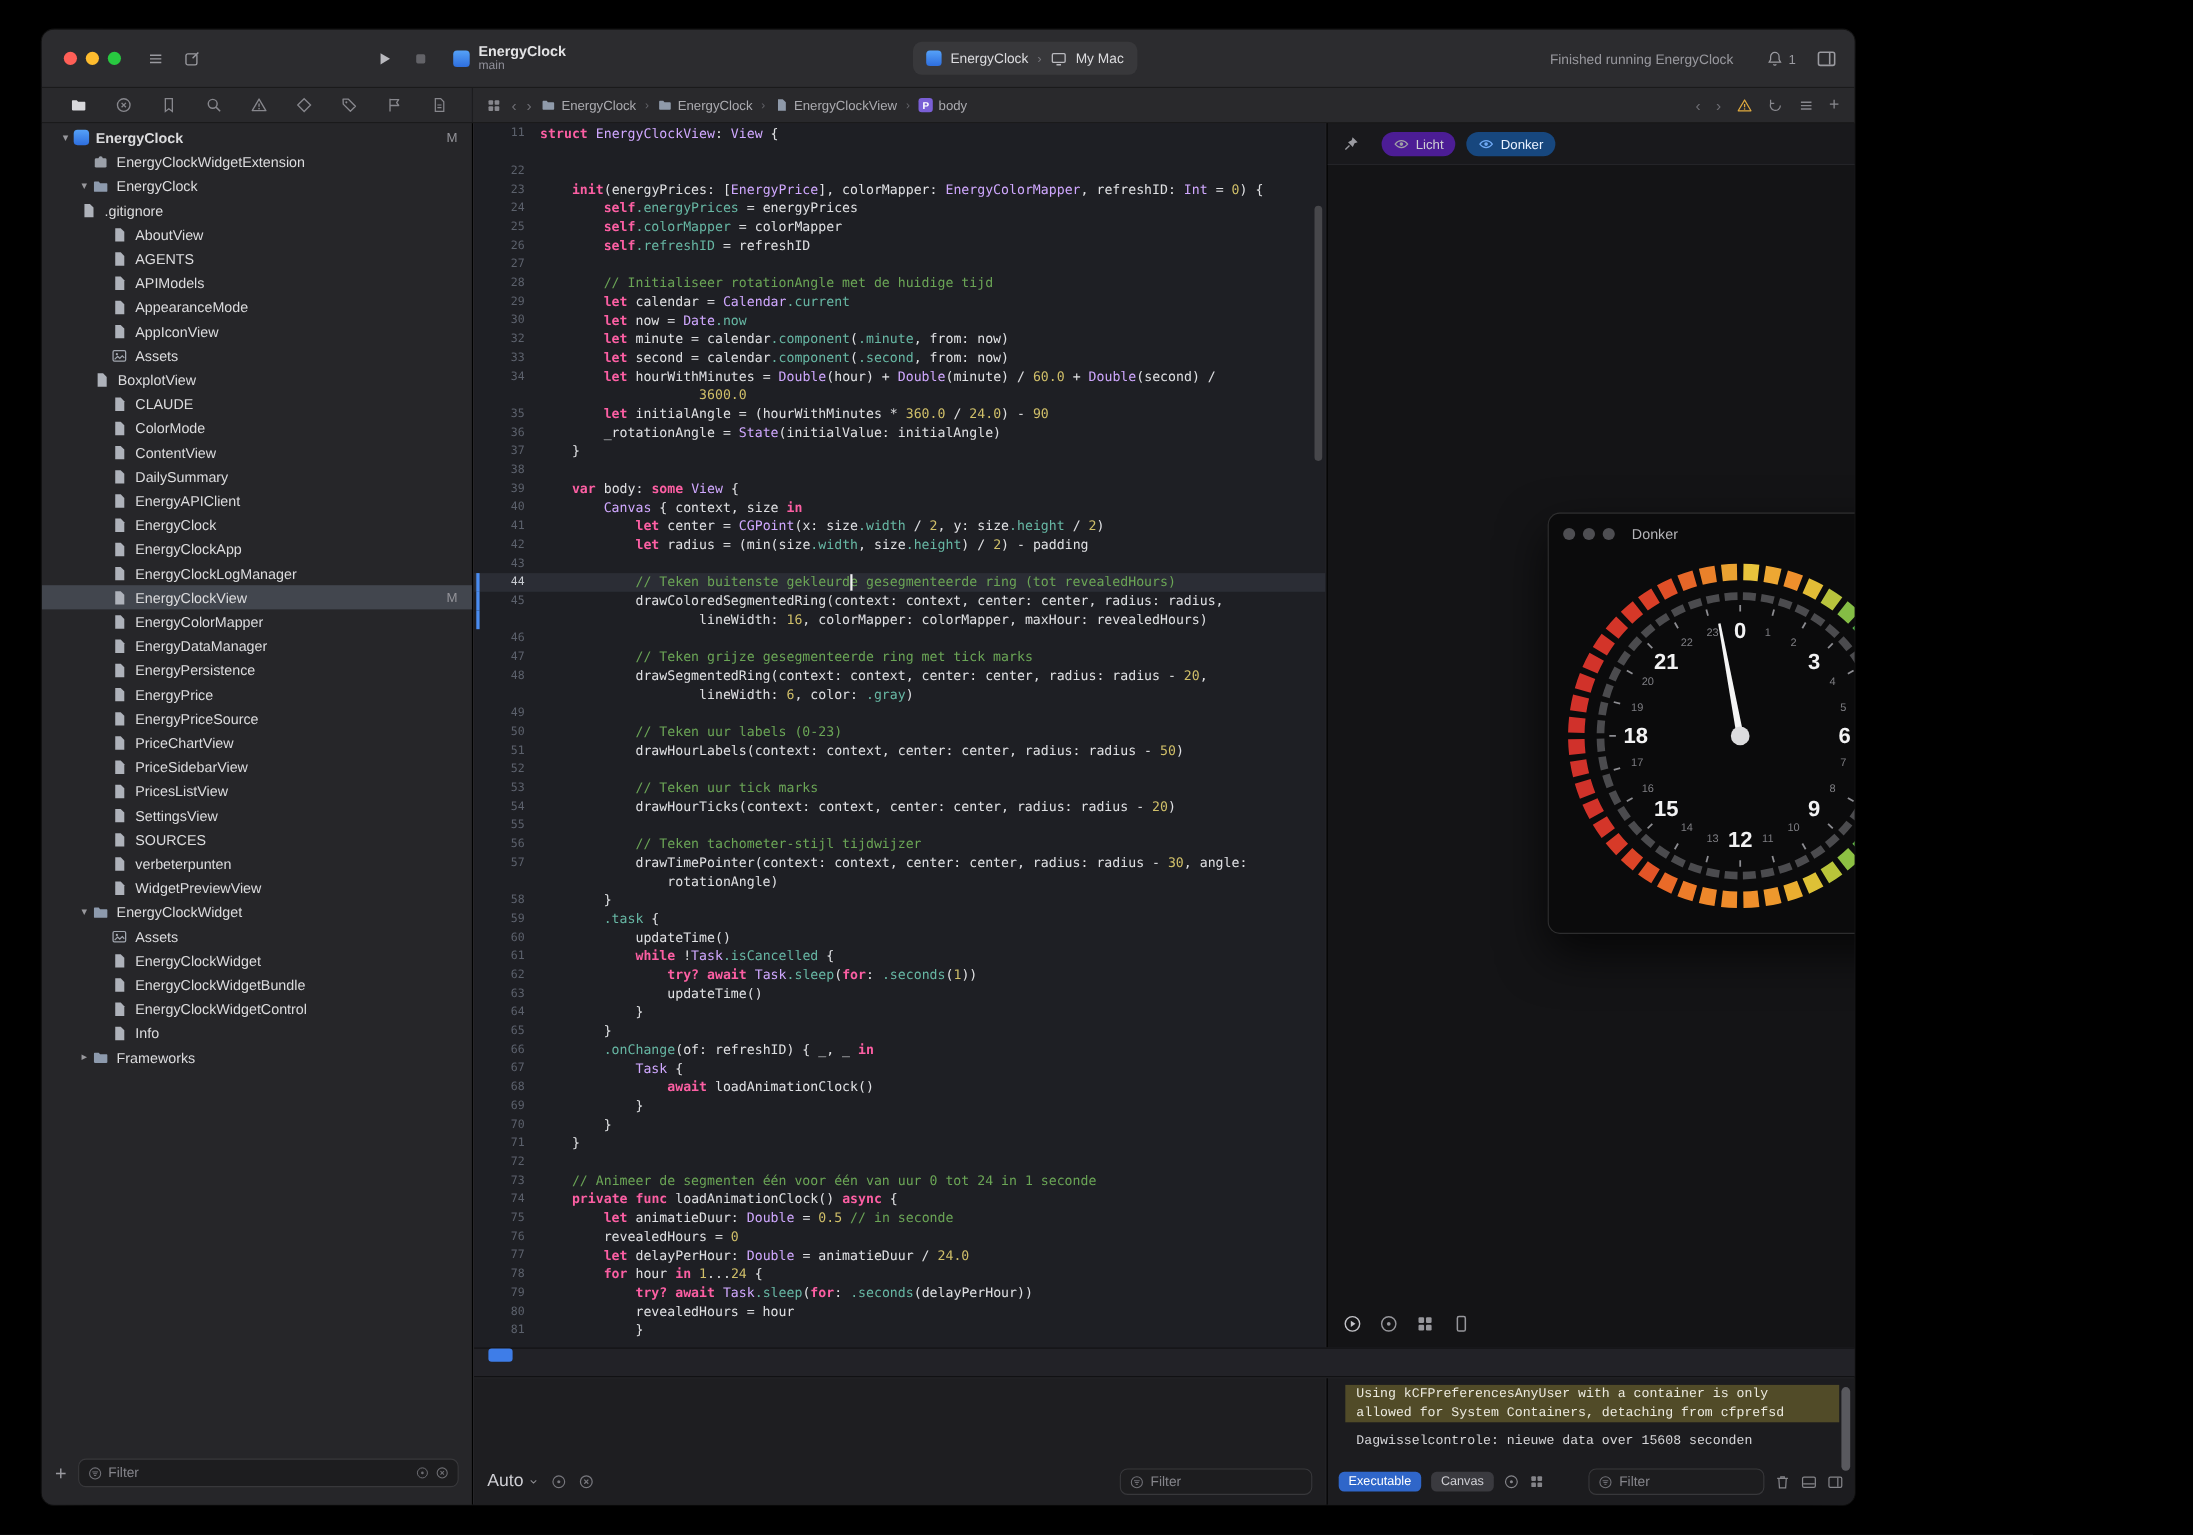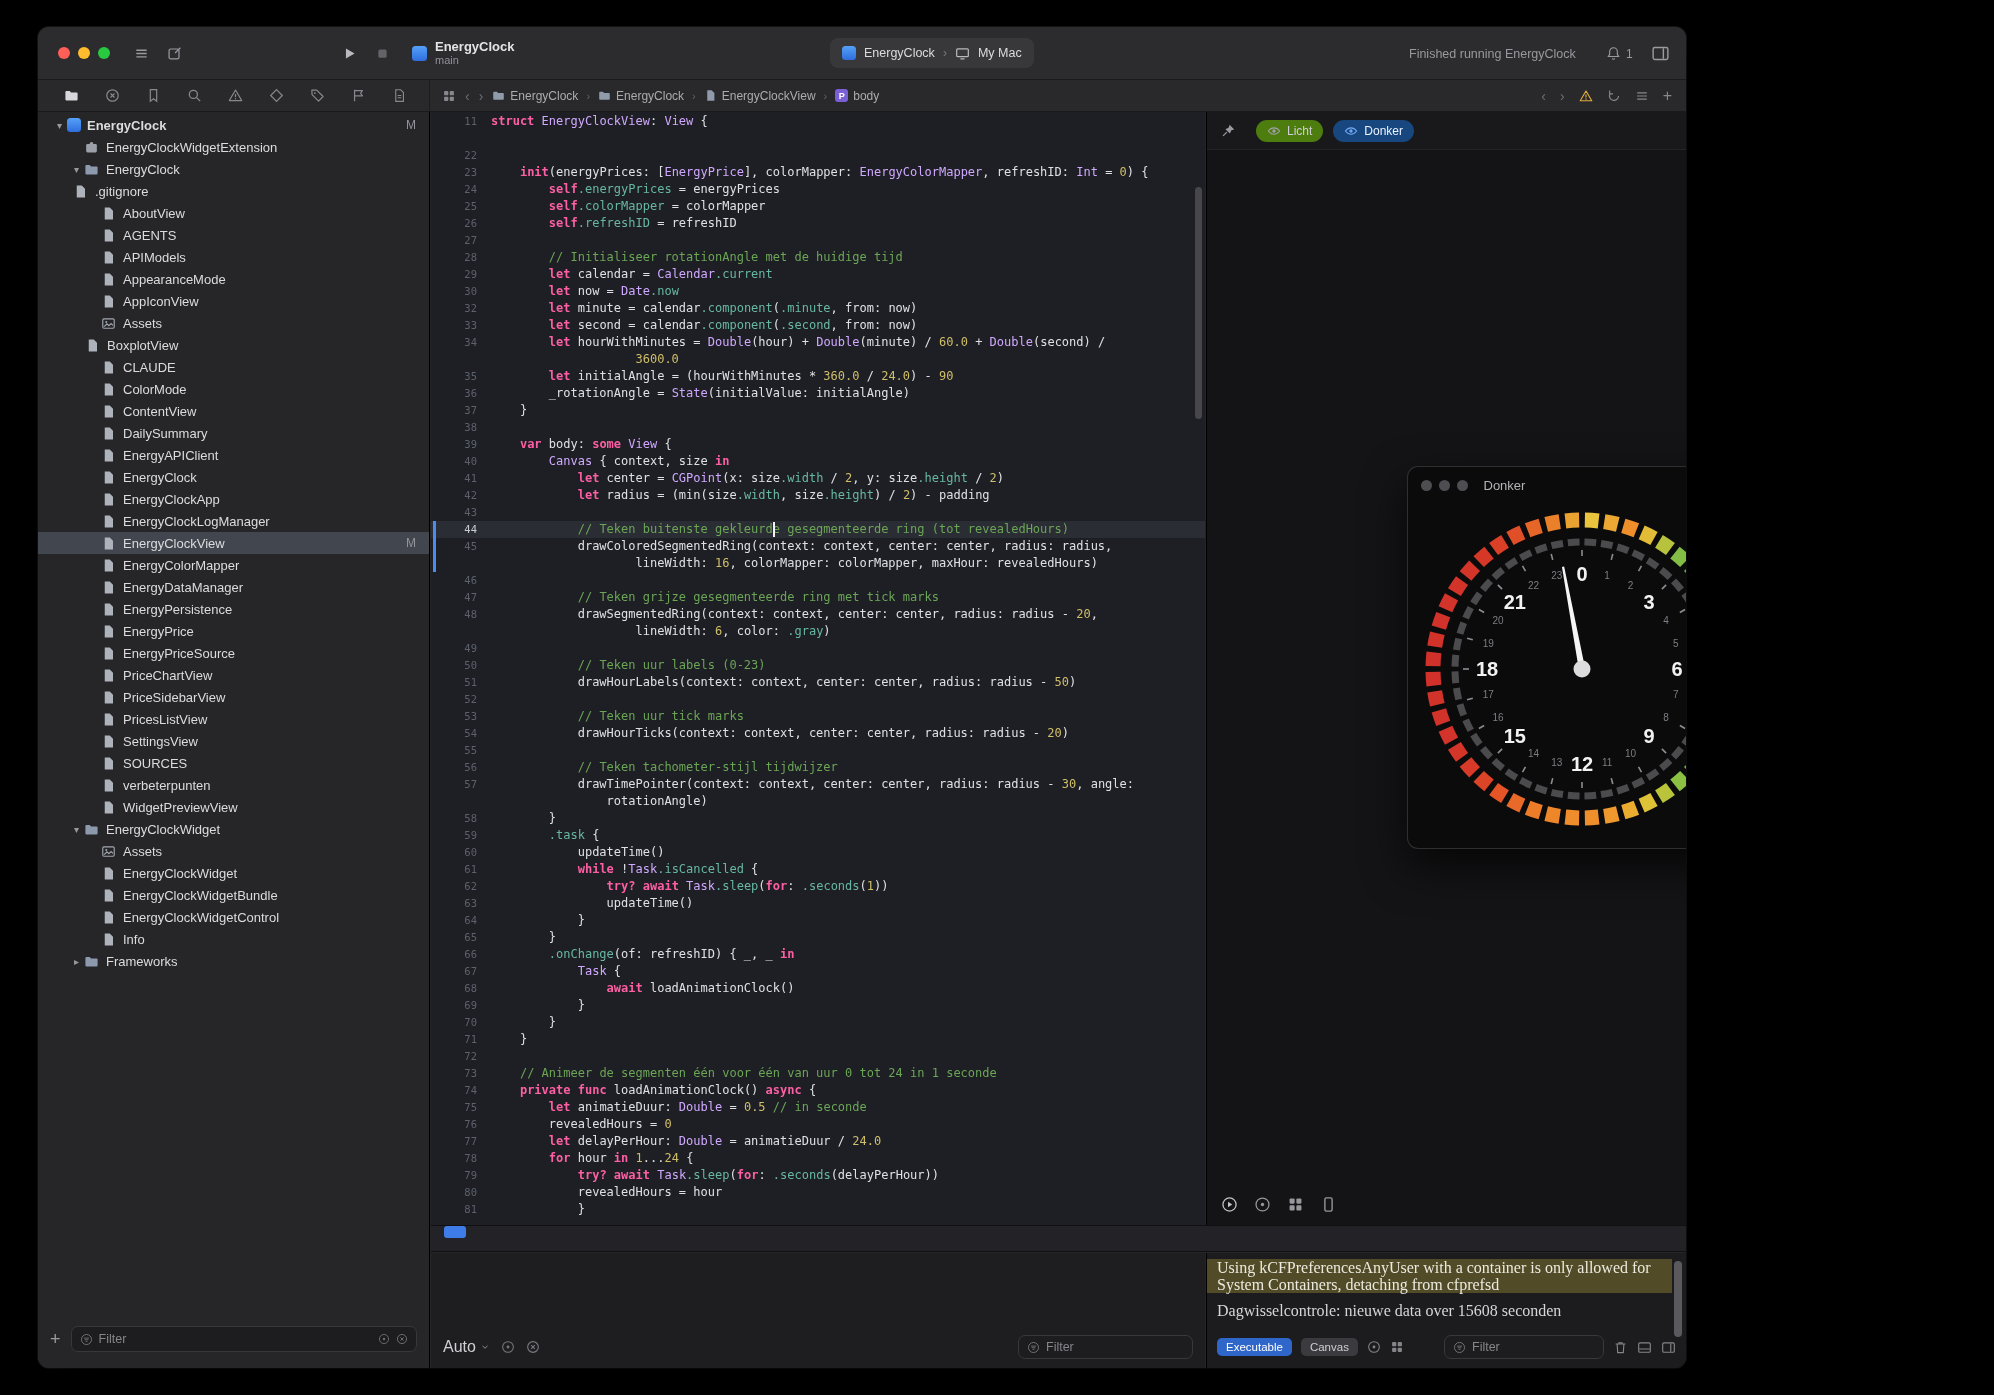--- a/index.html
+++ b/index.html
@@ -83,21 +83,21 @@
   .tok-t{color:#d0a8ff}
   .tok-m{color:#67b7a4}
   .vsb{position:absolute;right:3px;top:75px;width:7px;height:232px;border-radius:4px;background:#47474b}
 
   
   .canvaspane{position:absolute;left:1168px;top:85px;width:750px;height:1113px;background:#141416;border-left:1px solid #000}
   .canvasbar{height:38px;display:flex;align-items:center;padding:0 14px;gap:10px;background:#19191c;border-bottom:1px solid #242428}
   .pinic{color:#9a9aa0;margin-right:10px}
   .mode{height:22px;border-radius:11px;padding:0 11px;display:inline-flex;align-items:center;gap:6px;font-size:12px}
   .mode .ic{width:14px;height:14px}
-  .mode.inactive{background:#4d7c0f;color:#cfcfd4}
+  .mode.inactive{background:#4c1d95;color:#cfcfd4}
   .mode.inactive .ic{color:#a0a0a6}
   .mode.active{background:#17477e;color:#eaf2ff}
   .mode.active .ic{color:#6fa9f5}
   .previewarea{position:absolute;left:0;right:0;top:38px;bottom:60px;display:flex;align-items:center;justify-content:center}
   .previewwin{width:350px;height:383px;background:#0b0b0c;border-radius:11px;border:1px solid rgba(255,255,255,.15);
     box-shadow:0 18px 44px rgba(0,0,0,.7)}
   .ptitle{height:36px;display:flex;align-items:center;padding:0 13px;gap:7px}
   .pdot{width:11px;height:11px;border-radius:50%;background:#4e4e52}
   .ptext{margin-left:9px;color:#b4b4b8;font-size:13px}
   #clock{display:block;margin:1px auto 0}
@@ -117,21 +117,21 @@
 
   
   .varpane{position:absolute;left:393px;top:1226px;width:774px;bottom:0;background:#1e1e21}
   .varbar{position:absolute;bottom:7px;left:0;right:0;height:28px;display:flex;align-items:center;padding:0 12px;gap:11px}
   .scopebtn{display:flex;align-items:center;gap:4px;color:#cfcfd4;font-size:16px}
   .scopebtn .ic{width:10px;height:10px;color:#8e8e93}
   .vbic{color:#77777d}
   .varbar .filterfield{flex:none;width:175px;height:24px;margin-left:auto}
 
   .consolepane{position:absolute;left:1168px;top:1226px;right:0;bottom:0;background:#1c1c1f;border-left:1px solid #000}
-  #console{position:absolute;top:6px;left:0;right:14px;font-family:Liberation Serif, serif;font-size:16px;color:#d6d6d9}
+  #console{position:absolute;top:6px;left:16px;right:14px;font-family:Liberation Mono, monospace;font-size:12px;color:#d6d6d9}
   .cline{padding:0 10px;line-height:17px;white-space:pre-wrap}
   .cline.hl{background:#514b28;color:#eceadf}
   .cline + .cline{margin-top:9px}
   .consolebar{position:absolute;bottom:7px;left:0;right:0;height:28px;display:flex;align-items:center;padding:0 10px;gap:9px}
   .epill{font-size:11.5px;padding:3px 9px;border-radius:5px}
   .epill.active{background:#2f66c9;color:#fff}
   .epill.inactive{background:#3a3a3f;color:#cfcfd4}
   .cbaric{color:#85858a}
   .consolebar .filterfield{flex:none;width:160px;height:24px;margin-left:auto}
   .csb{position:absolute;right:4px;top:8px;width:8px;height:76px;border-radius:4px;background:#59595e}

